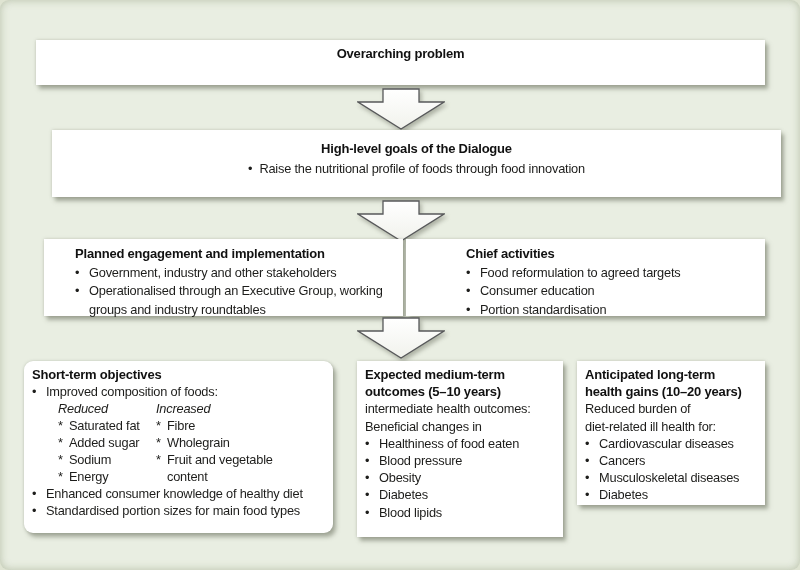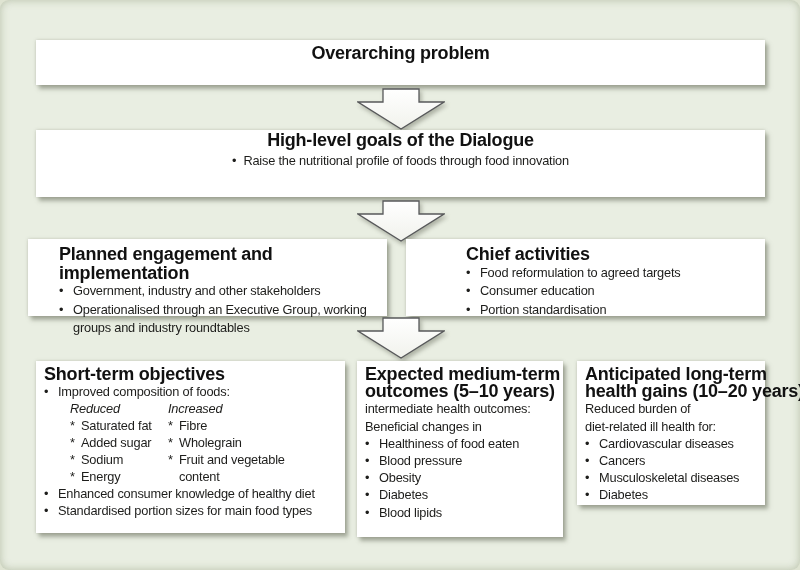--- a/index.html
+++ b/index.html
@@ -7,33 +7,33 @@
     position:relative;width:800px;height:570px;overflow:hidden;
     background:#e9eee2;border-radius:9px;
     box-shadow:inset 0 0 9px rgba(125,138,100,0.45);
     font-family:"Liberation Sans",sans-serif;
     font-size:12.8px;letter-spacing:-0.2px;color:#1d1d1b;
   }
   .box{
     position:absolute;background:#ffffff;box-sizing:border-box;
     box-shadow:3px 4px 4px rgba(100,105,88,0.5),0 0 3px rgba(120,125,110,0.35);
   }
-  .title{font-weight:bold;font-size:18px;color:#111;}
+  .title{font-weight:bold;font-size:13px;color:#111;}
   .center{text-align:center;}
   
   .cb{white-space:nowrap;}
   .dot::before{content:"•";margin-right:7px;}
   
   .b{display:flex;}
   .b::before{content:"•";width:14px;flex:none;}
   
   .si{display:flex;}
   .si::before{content:"*";width:11px;flex:none;}
   .r1{line-height:19px;padding-top:4px;}
-  .r2{line-height:19.5px;padding-top:1px;}
+  .r2{line-height:19.5px;padding-top:9px;margin-left:16px;}
   .r3{line-height:18.5px;padding-top:6px;}
   .r4{line-height:17.2px;padding-top:5px;}
   .colhead{font-style:italic;}
   .subcols{display:flex;margin-left:26px;}
   .col1{width:98px;flex:none;}
   .col2{width:142px;flex:none;}
   .arrow{position:absolute;width:88px;height:42px;
     filter:drop-shadow(2px 3px 2px rgba(100,105,88,0.45));}
   .nowrap{white-space:nowrap;}
 </style>
@@ -58,21 +58,21 @@
 
   <section class="box center r2" style="left:36px;top:130px;width:729px;height:67px;">
     <div class="title">High-level goals of the Dialogue</div>
     <div class="cb"><span class="dot"></span><span>Raise the nutritional profile of foods through food innovation</span></div>
   </section>
 
   <svg class="arrow" style="left:357px;top:200px;" viewBox="0 0 88 42">
     <polygon points="26,1 62,1 62,14 87,14 44,41 1,14 26,14" fill="url(#ag)" stroke="#58595b" stroke-width="1.3"></polygon>
   </svg>
 
-  <section class="box r3" style="left:28px;top:239px;width:359px;height:77px;padding-left:31px;padding-right:8px;">
+  <section class="box r3" style="left:44px;top:239px;width:359px;height:77px;padding-left:31px;padding-right:8px;">
     <div class="title">Planned engagement and implementation</div>
     <div class="b">
         <span>Government, industry and other stakeholders</span>
       </div>
     <div class="b">
         <span>Operationalised through an Executive Group, working groups and industry roundtables</span>
       </div>
   </section>
 
   <section class="box r3" style="left:406px;top:239px;width:359px;height:77px;padding-left:60px;padding-right:8px;">
@@ -85,21 +85,21 @@
       </div>
     <div class="b">
         <span>Portion standardisation</span>
       </div>
   </section>
 
   <svg class="arrow" style="left:357px;top:317px;" viewBox="0 0 88 42">
     <polygon points="26,1 62,1 62,14 87,14 44,41 1,14 26,14" fill="url(#ag)" stroke="#58595b" stroke-width="1.3"></polygon>
   </svg>
 
-  <section class="box r4" style="left:36px;top:361px;width:309px;height:172px;padding-left:8px;padding-right:2px;line-height:17px;">
+  <section class="box r4" style="left:24px;top:361px;width:309px;height:172px;padding-left:8px;padding-right:2px;line-height:17px;border-radius:9px;">
     <div class="title">Short-term objectives</div>
     <div class="b">
         <span>Improved composition of foods:</span>
       </div>
     <div class="subcols">
       <div class="col1">
         <div class="colhead">Reduced</div>
         <div class="si">
             <span>Saturated fat</span>
           </div>

